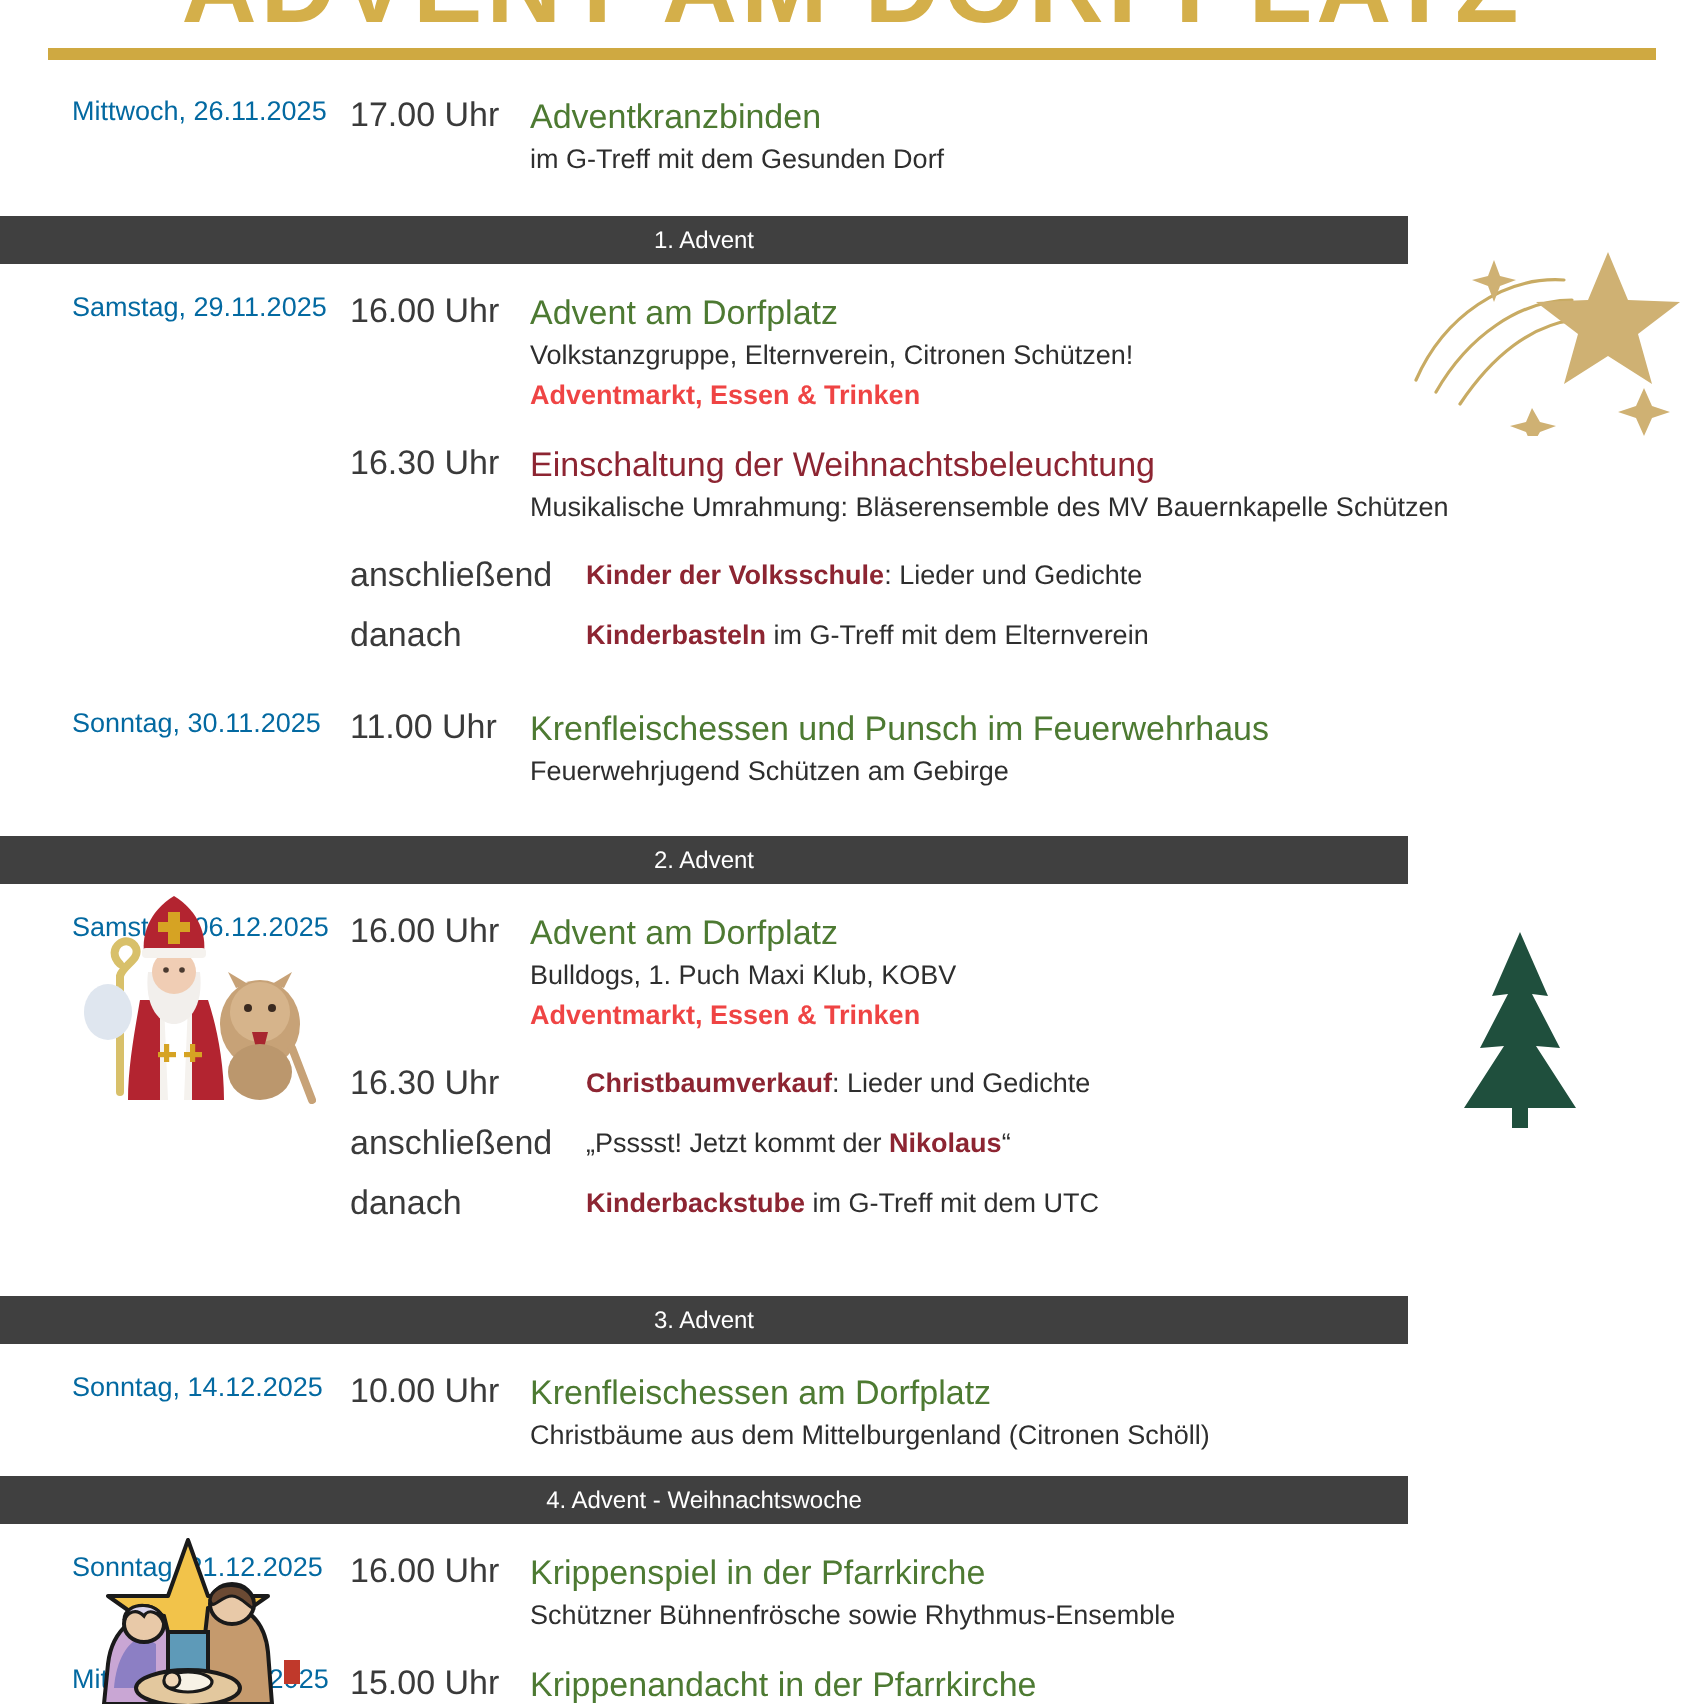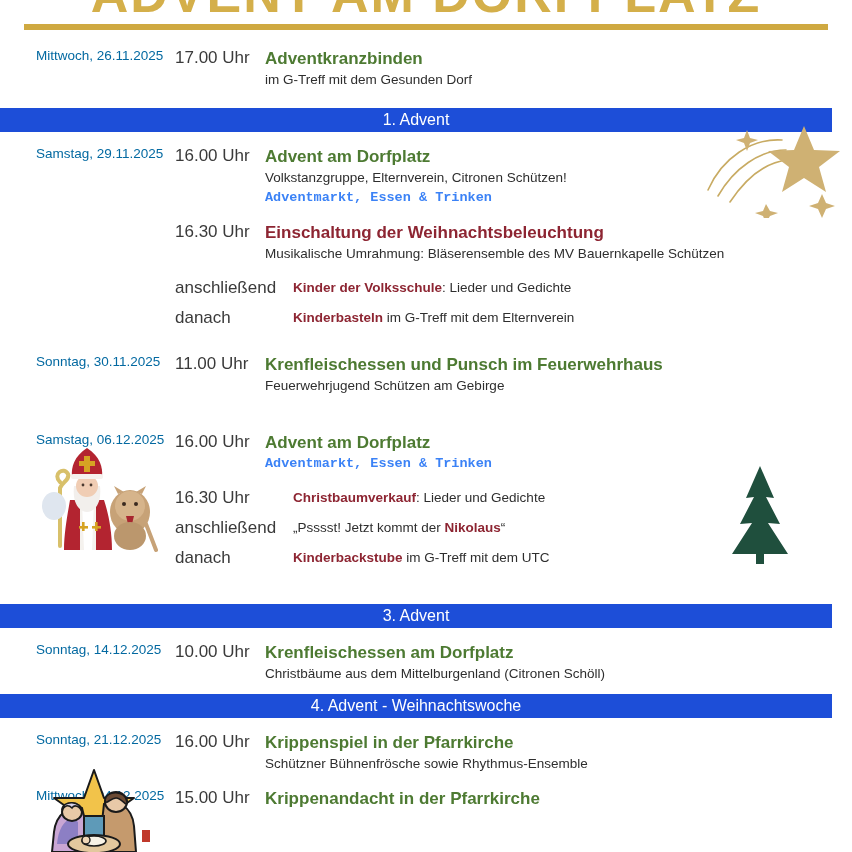--- a/index.html
+++ b/index.html
@@ -39,27 +39,27 @@
     position: absolute;
     top: 24px;
     left: 24px;
     width: 804px;
     height: 7px;
     background: #cfa941;
   }
 
   
   .section-band {
-    background: #1d4ed8;
+    background: #404040;
     color: #ffffff;
     text-align: center;
-    font-size: 16px;
+    font-size: 12px;
     line-height: 24px;
     height: 24px;
-    width: 832px;
+    width: 704px;
     font-family: "Liberation Sans", sans-serif;
   }
 
   
   .program {
     position: relative;
   }
   .row {
     display: flex;
     align-items: flex-start;
@@ -82,36 +82,35 @@
     color: #3a3a3a;
     white-space: nowrap;
   }
   .col-body {
     flex: 1 1 auto;
     padding-right: 10px;
   }
 
   .ev-title {
     font-size: 17px;
-    font-weight: bold;
+    font-weight: normal;
     color: #4d7a32;
     line-height: 22px;
   }
   .ev-title.red {
     color: #8d2532;
   }
   .ev-sub {
     font-size: 13.5px;
     color: #2e2e2e;
     line-height: 20px;
   }
   .ev-sub.red-strong {
-    color: #3b82f6;
+    color: #ef4444;
     font-weight: bold;
-    font-family: Liberation Mono, monospace;
   }
   .ev-line {
     font-size: 13.5px;
     color: #2e2e2e;
     line-height: 20px;
     margin-left: 28px;
   }
   .ev-line b {
     color: #8d2532;
     font-weight: bold;
@@ -198,27 +197,29 @@
   <div class="row">
     <div class="col-date">Sonntag, 30.11.2025</div>
     <div class="col-time">11.00 Uhr</div>
     <div class="col-body">
       <div class="ev-title">Krenfleischessen und Punsch im Feuerwehrhaus</div>
       <div class="ev-sub">Feuerwehrjugend Schützen am Gebirge</div>
     </div>
   </div>
   <div class="spacer-22"></div>
 
+  <div class="section-band">2. Advent</div>
 
   <div class="spacer-14"></div>
   <div class="row">
     <div class="col-date">Samstag, 06.12.2025</div>
     <div class="col-time">16.00 Uhr</div>
     <div class="col-body">
       <div class="ev-title">Advent am Dorfplatz</div>
+      <div class="ev-sub">Bulldogs, 1. Puch Maxi Klub, KOBV</div>
       <div class="ev-sub red-strong">Adventmarkt, Essen &amp; Trinken</div>
     </div>
   </div>
 
   <div class="spacer-14"></div>
   <div class="row">
     <div class="col-date"></div>
     <div class="col-time">16.30 Uhr</div>
     <div class="col-body">
       <div class="ev-line"><b>Christbaumverkauf</b><span>: Lieder und Gedichte</span></div>

